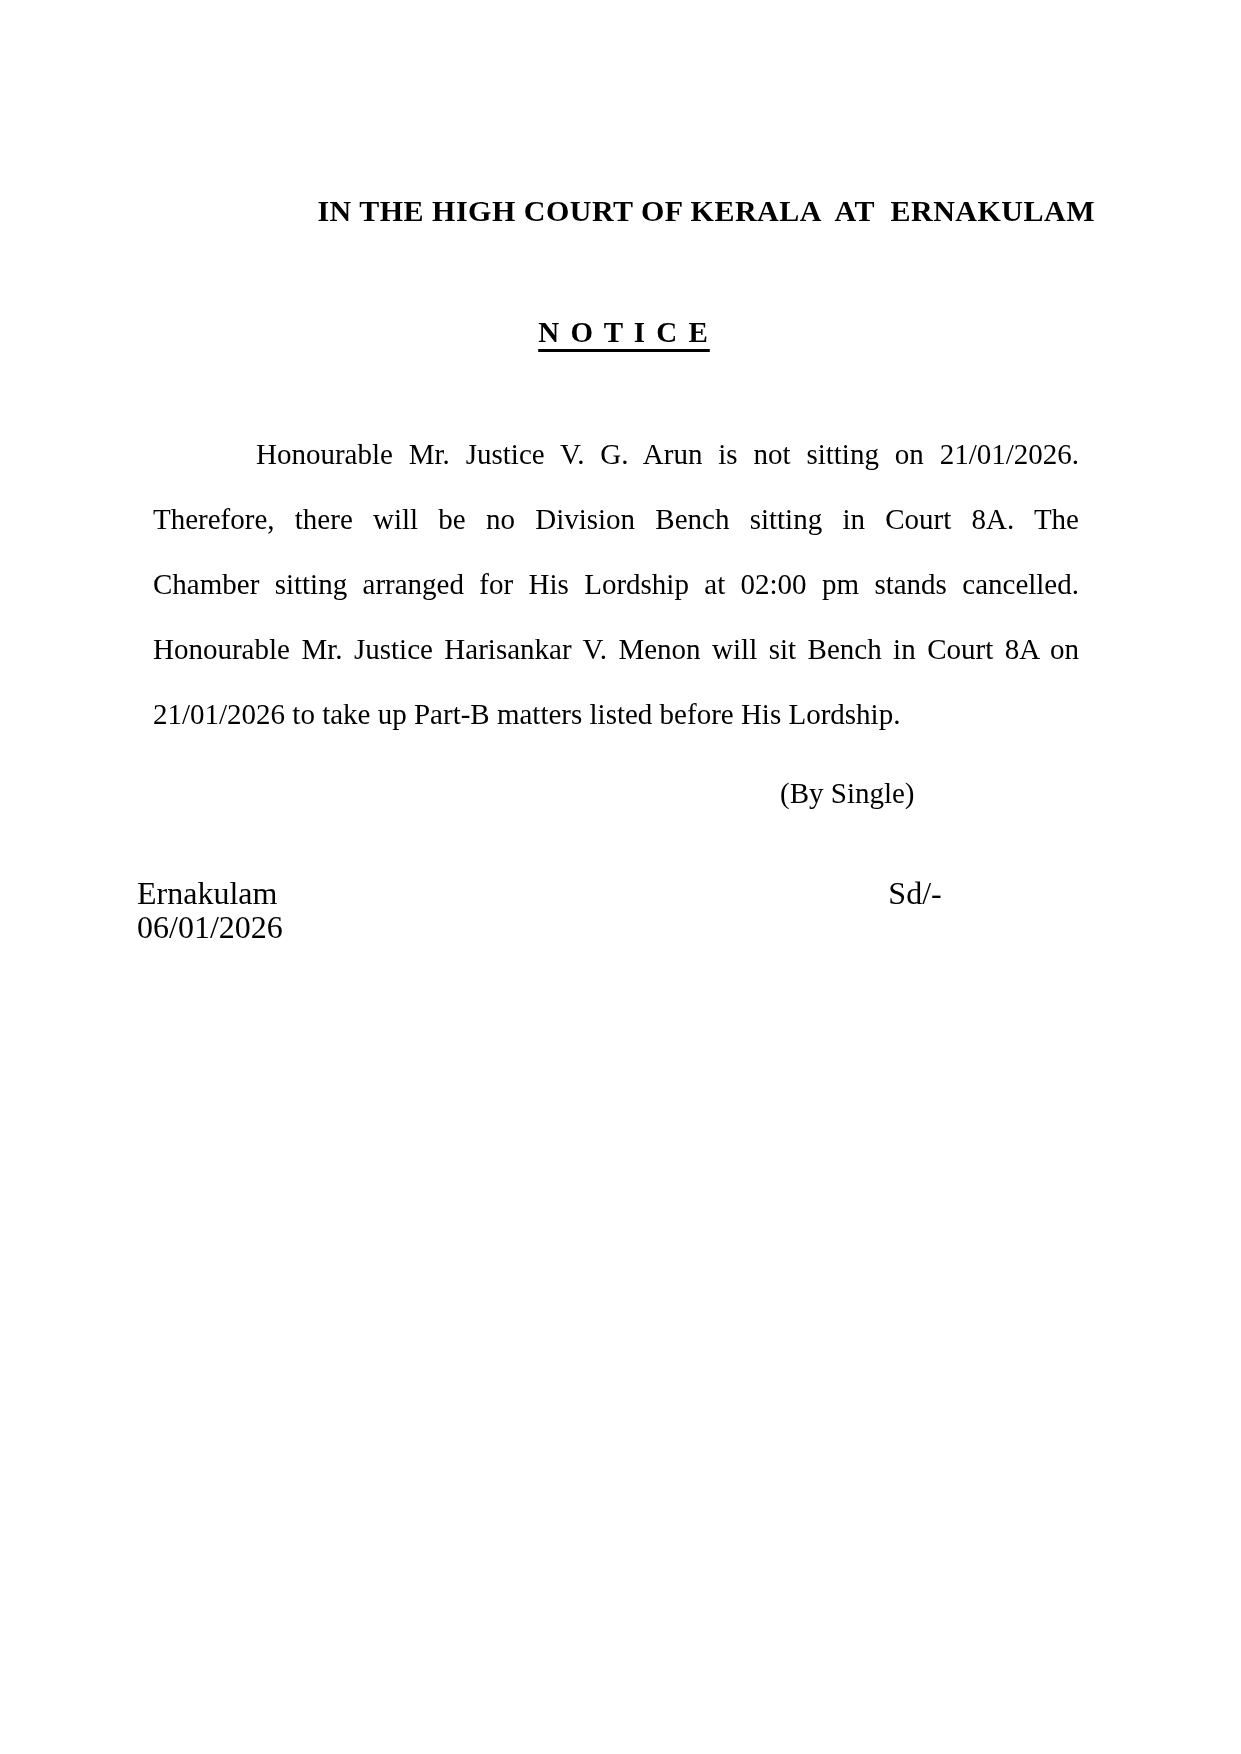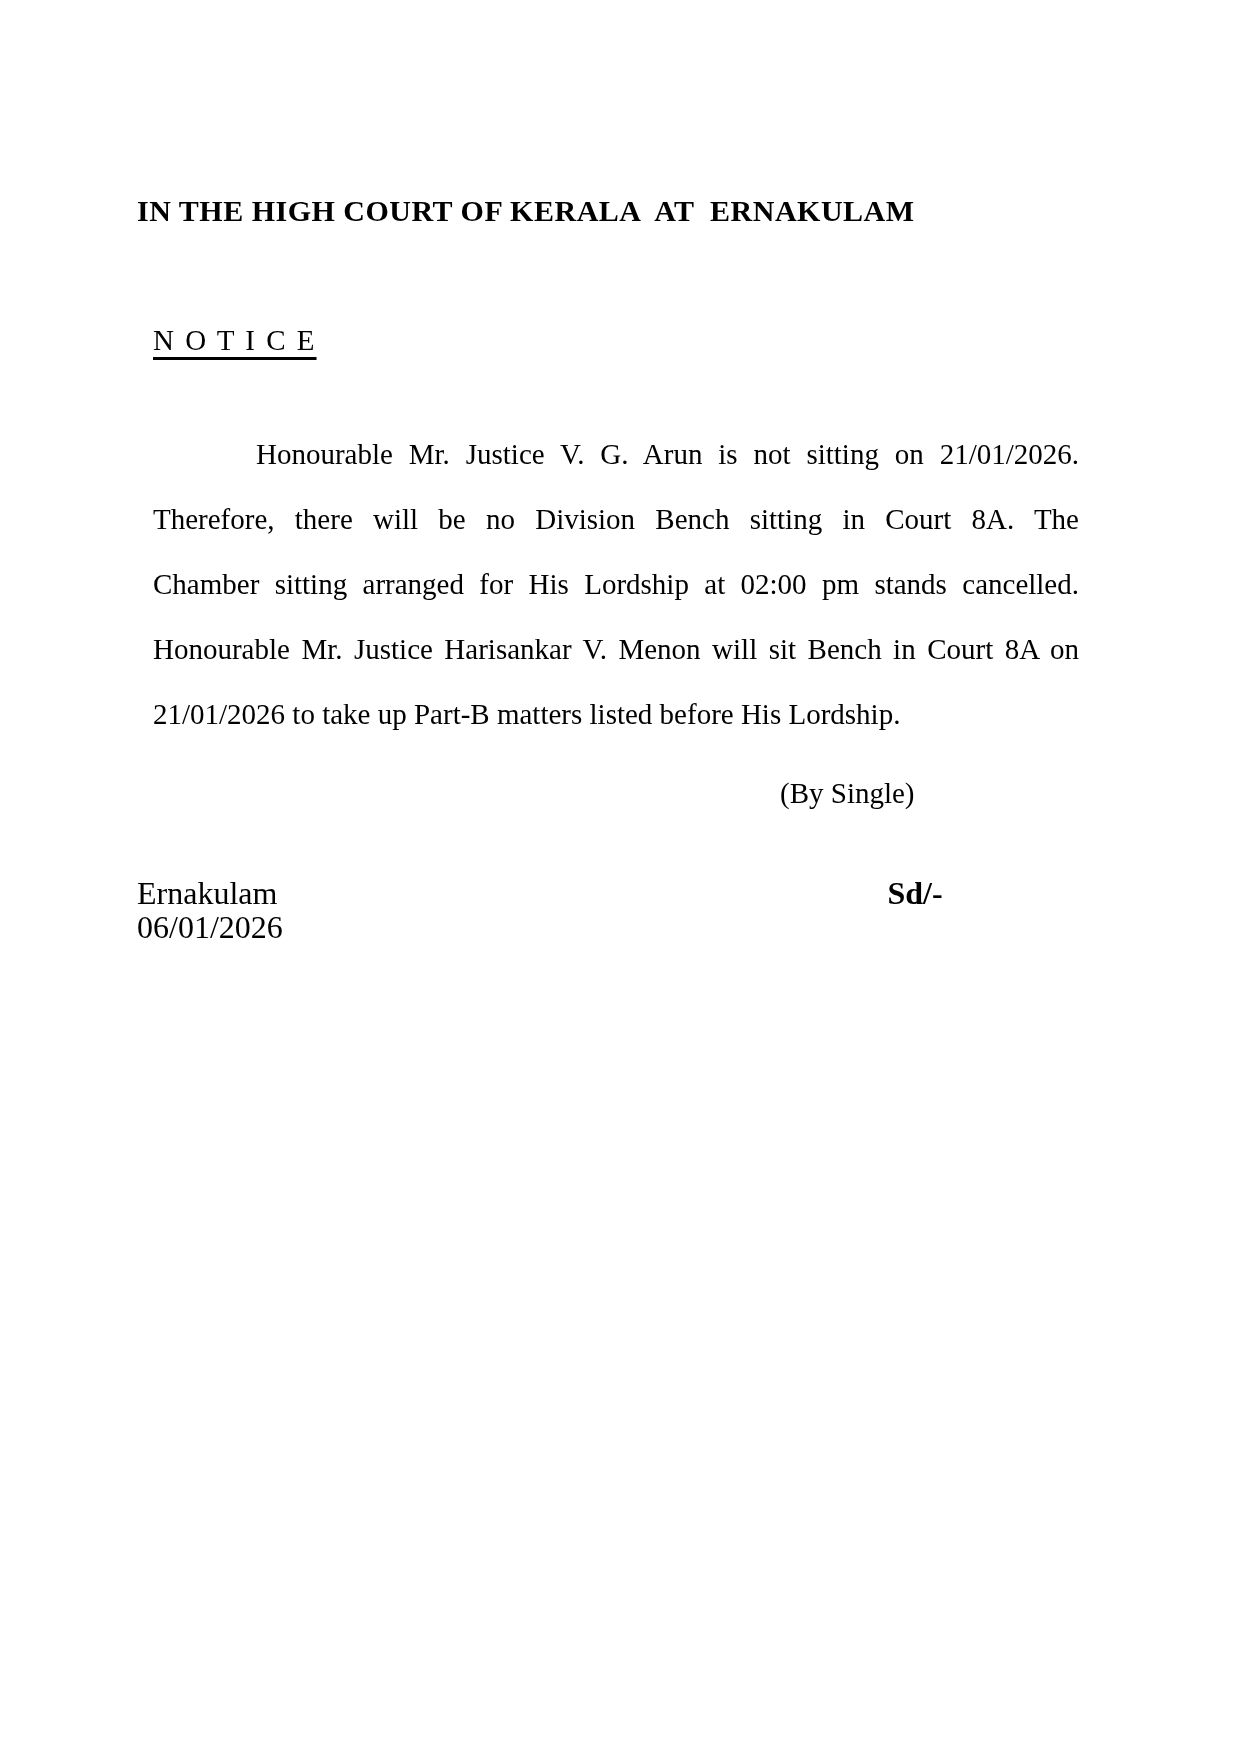--- a/index.html
+++ b/index.html
@@ -15,35 +15,36 @@
     color: #000000;
     font-family: "Liberation Serif", "DejaVu Serif", serif;
     overflow: hidden;
   }
   .doc-title {
     position: absolute;
     top: 193px;
     left: 137px;
     width: 958px;
     margin: 0;
-    text-align: left;
+    text-align: right;
     font-size: 30px;
     font-weight: bold;
     line-height: 36px;
     white-space: pre-wrap;
     letter-spacing: 0.5px;
   }
   .notice-heading {
     position: absolute;
     top: 306px;
     left: 137px;
     width: 958px;
-    margin: 16px;
+    margin: 8px;
+    text-align: center;
     font-size: 29px;
-    font-weight: normal;
+    font-weight: bold;
     line-height: 36px;
   }
   .notice-heading .notice-text {
     letter-spacing: 2px;
     text-decoration: underline;
     text-decoration-thickness: 2.5px;
     text-underline-offset: 7px;
     white-space: pre-wrap;
   }
   .body-block {
@@ -89,21 +90,21 @@
     font-size: 32px;
     line-height: 34px;
   }
   .sig-left {
     text-align: left;
   }
   .sig-right {
     width: 340px;
     margin-right: 10px;
     text-align: center;
-    font-weight: bold;
+    font-weight: normal;
   }
 </style>
 </head>
 <body>
 
 <div class="page">
 
   <h1 class="doc-title">IN THE HIGH COURT OF KERALA  AT  ERNAKULAM</h1>
 
   <h2 class="notice-heading"><span class="notice-text">N O T I C E</span></h2>

